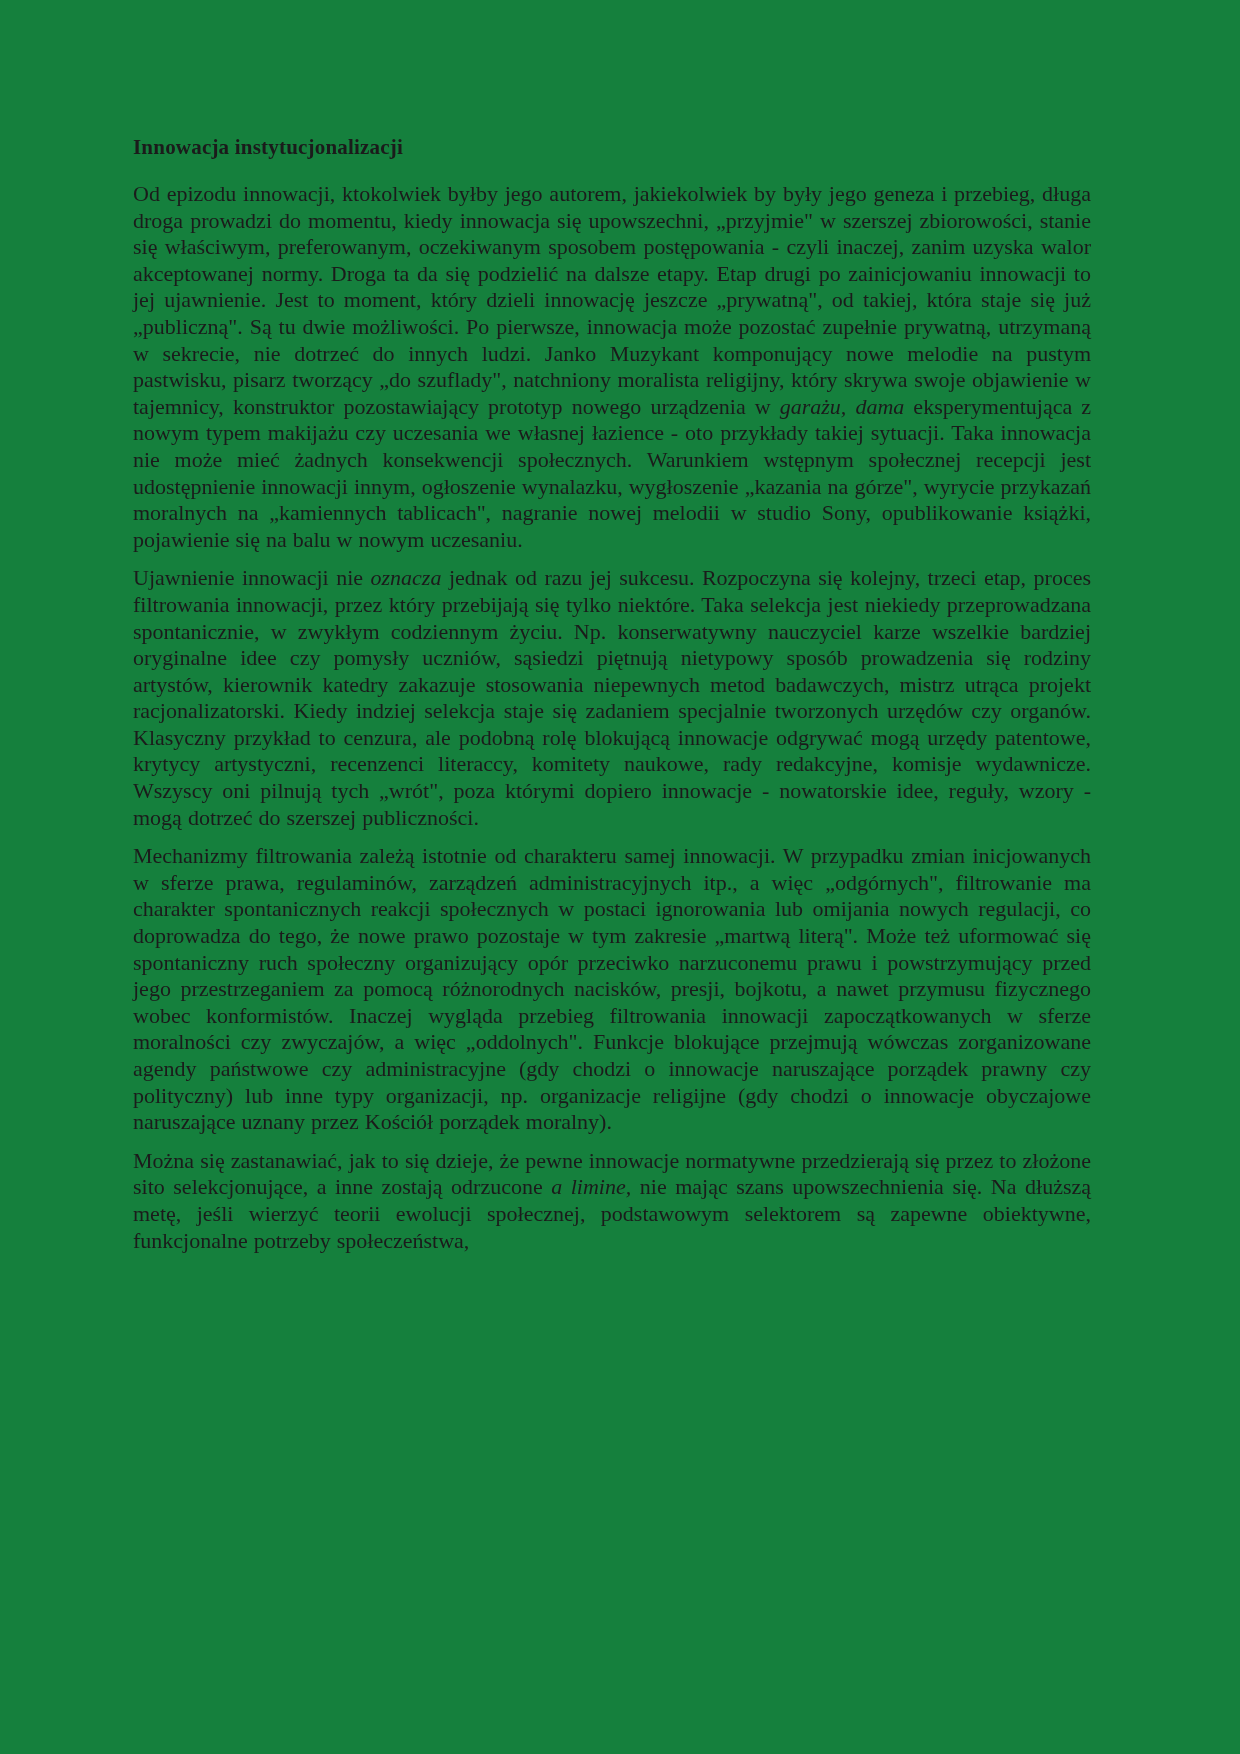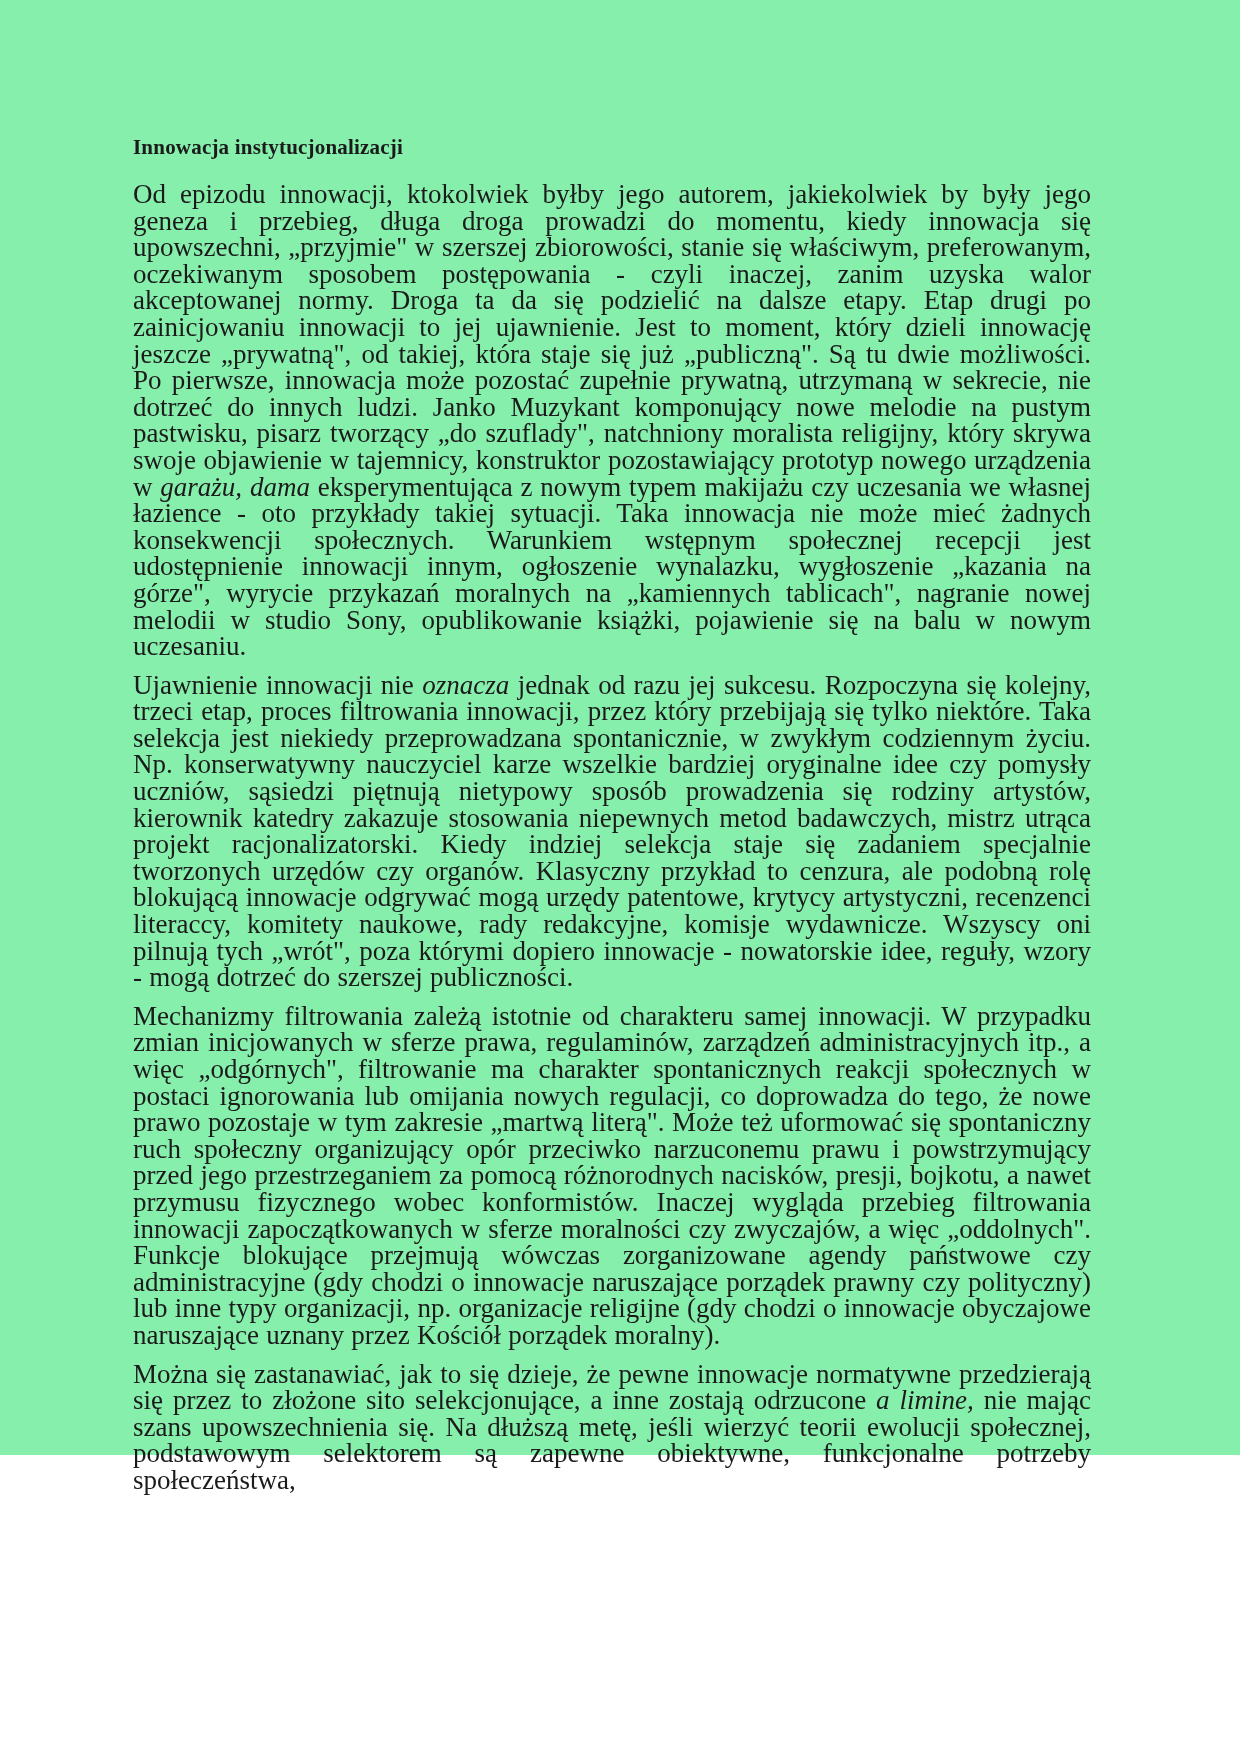--- a/index.html
+++ b/index.html
@@ -7,37 +7,37 @@
   body {
     width: 1240px;
     height: 1754px;
     font-family: "Liberation Serif", "DejaVu Serif", serif;
     color: #1b1b1b;
     overflow: hidden;
   }
   .page {
     position: relative;
     width: 1240px;
-    height: 1455px;
-    background: #86efac;
+    height: 1754px;
+    background: #15803d;
   }
   .content {
     position: absolute;
     top: 135px;
     left: 133px;
     width: 958px;
   }
   .doc-title {
     font-size: 21px;
     font-weight: bold;
     letter-spacing: 0.2px;
     margin-bottom: 21px;
   }
   .para {
-    font-size: 27px;
+    font-size: 22px;
     line-height: 26.6px;
     text-align: justify;
     margin-bottom: 12px;
     word-spacing: 0.5px;
   }
   .em { font-style: italic; }
   .strong { font-weight: normal; }
 </style>
 </head>
 <body>

